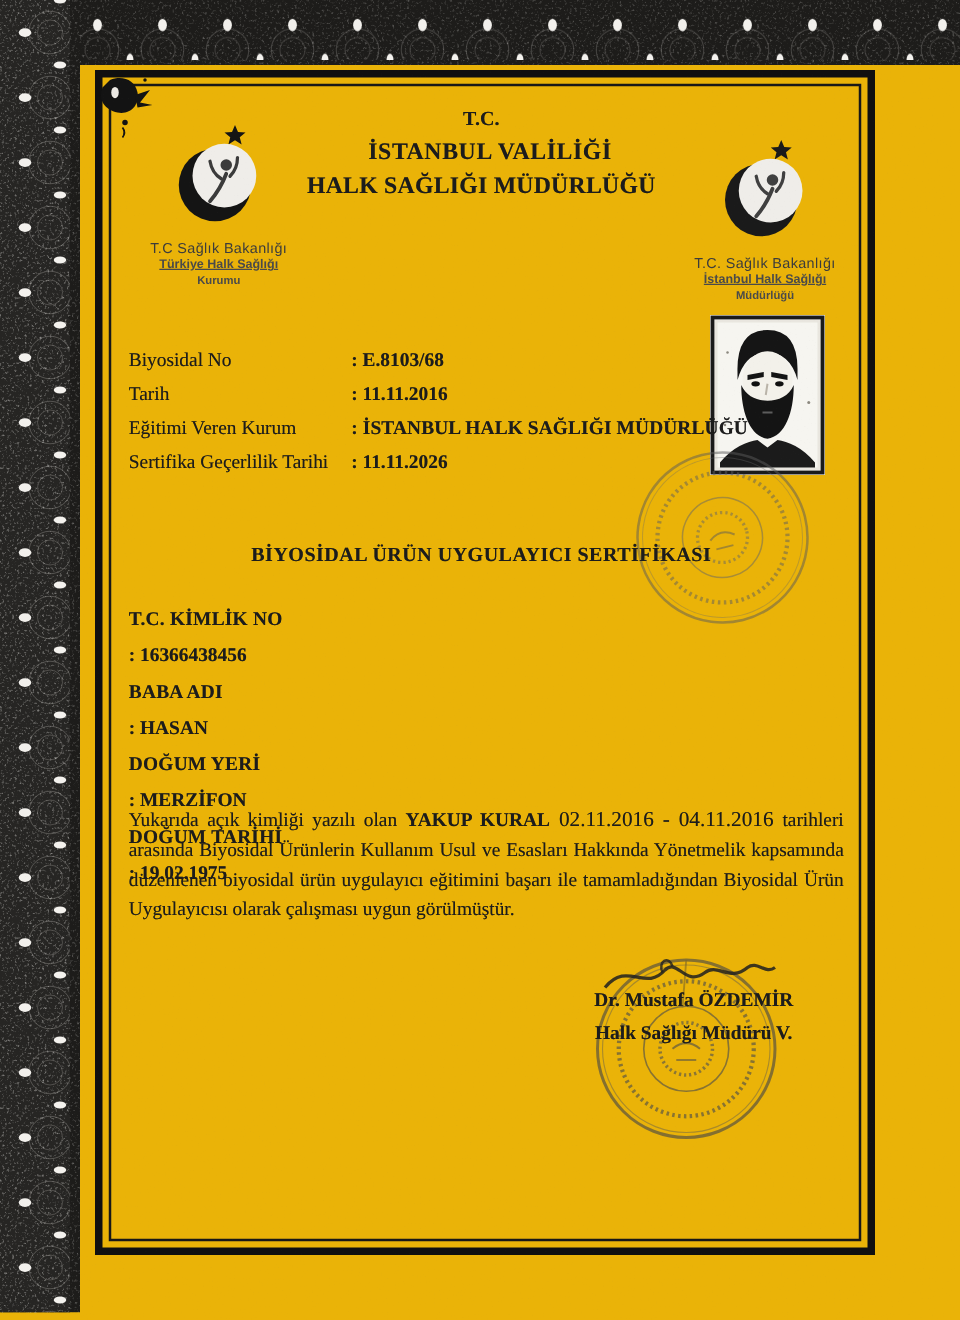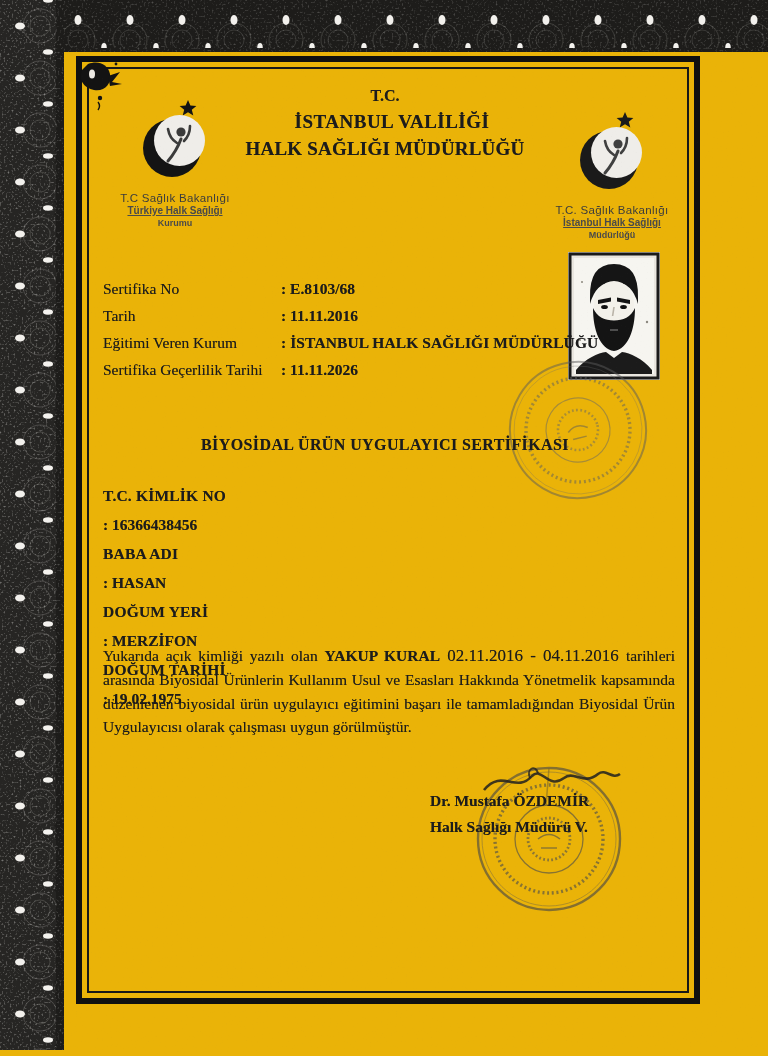--- a/index.html
+++ b/index.html
@@ -48,21 +48,21 @@
   .val-wide { letter-spacing:.1px; }
 
   .title { left:89px; top:436px; width:592px; text-align:center;
            font-size:16px; font-weight:700; letter-spacing:.4px; }
 
   .para { left:103px; top:644px; width:572px; font-size:15.5px; line-height:23.8px;
           text-align:justify;font-family:Liberation Serif, serif; }
   .para .b { font-weight:700; }
   .para .dates { font-size:17px; }
 
-  .sig { left:430px; top:788px; width:250px; text-align:left; font-weight:700; }
+  .sig { left:430px; top:788px; width:250px; text-align:center; font-weight:700; }
   .sig-name  { font-size:15.5px; line-height:26px; }
   .sig-title { font-size:15.5px; line-height:26px; }
 
   .noise { pointer-events:none; }
 </style>
 </head>
 <body>
 
 <div class="scan">
 
@@ -227,21 +227,21 @@
       <circle cx="75" cy="75" r="52" stroke="#5f5f5f" stroke-width="3.4" stroke-dasharray="2 2.8"></circle>
       <circle cx="75" cy="75" r="32" stroke="#666" stroke-width="1.2"></circle>
       <circle cx="75" cy="75" r="20" stroke="#666" stroke-width="2.6" stroke-dasharray="1.8 2.4"></circle>
       <path d="M65,75 q10,-8 20,0" stroke="#5a5a5a" stroke-width="1.6"></path>
       <path d="M68,83 l14,0" stroke="#5a5a5a" stroke-width="1.4"></path>
     </g>
   </svg>
 
   <div id="info1" class="abs info doc-text">
     <div class="row">
-      <span class="lab">Sertifika No</span>
+      <span class="lab">Biyosidal No</span>
       <span class="val">: E.8103/68</span>
     </div>
     <div class="row">
       <span class="lab">Tarih</span>
       <span class="val">: 11.11.2016</span>
     </div>
     <div class="row">
       <span class="lab">Eğitimi Veren Kurum</span>
       <span class="val val-wide">: İSTANBUL HALK SAĞLIĞI MÜDÜRLÜĞÜ</span>
     </div>

